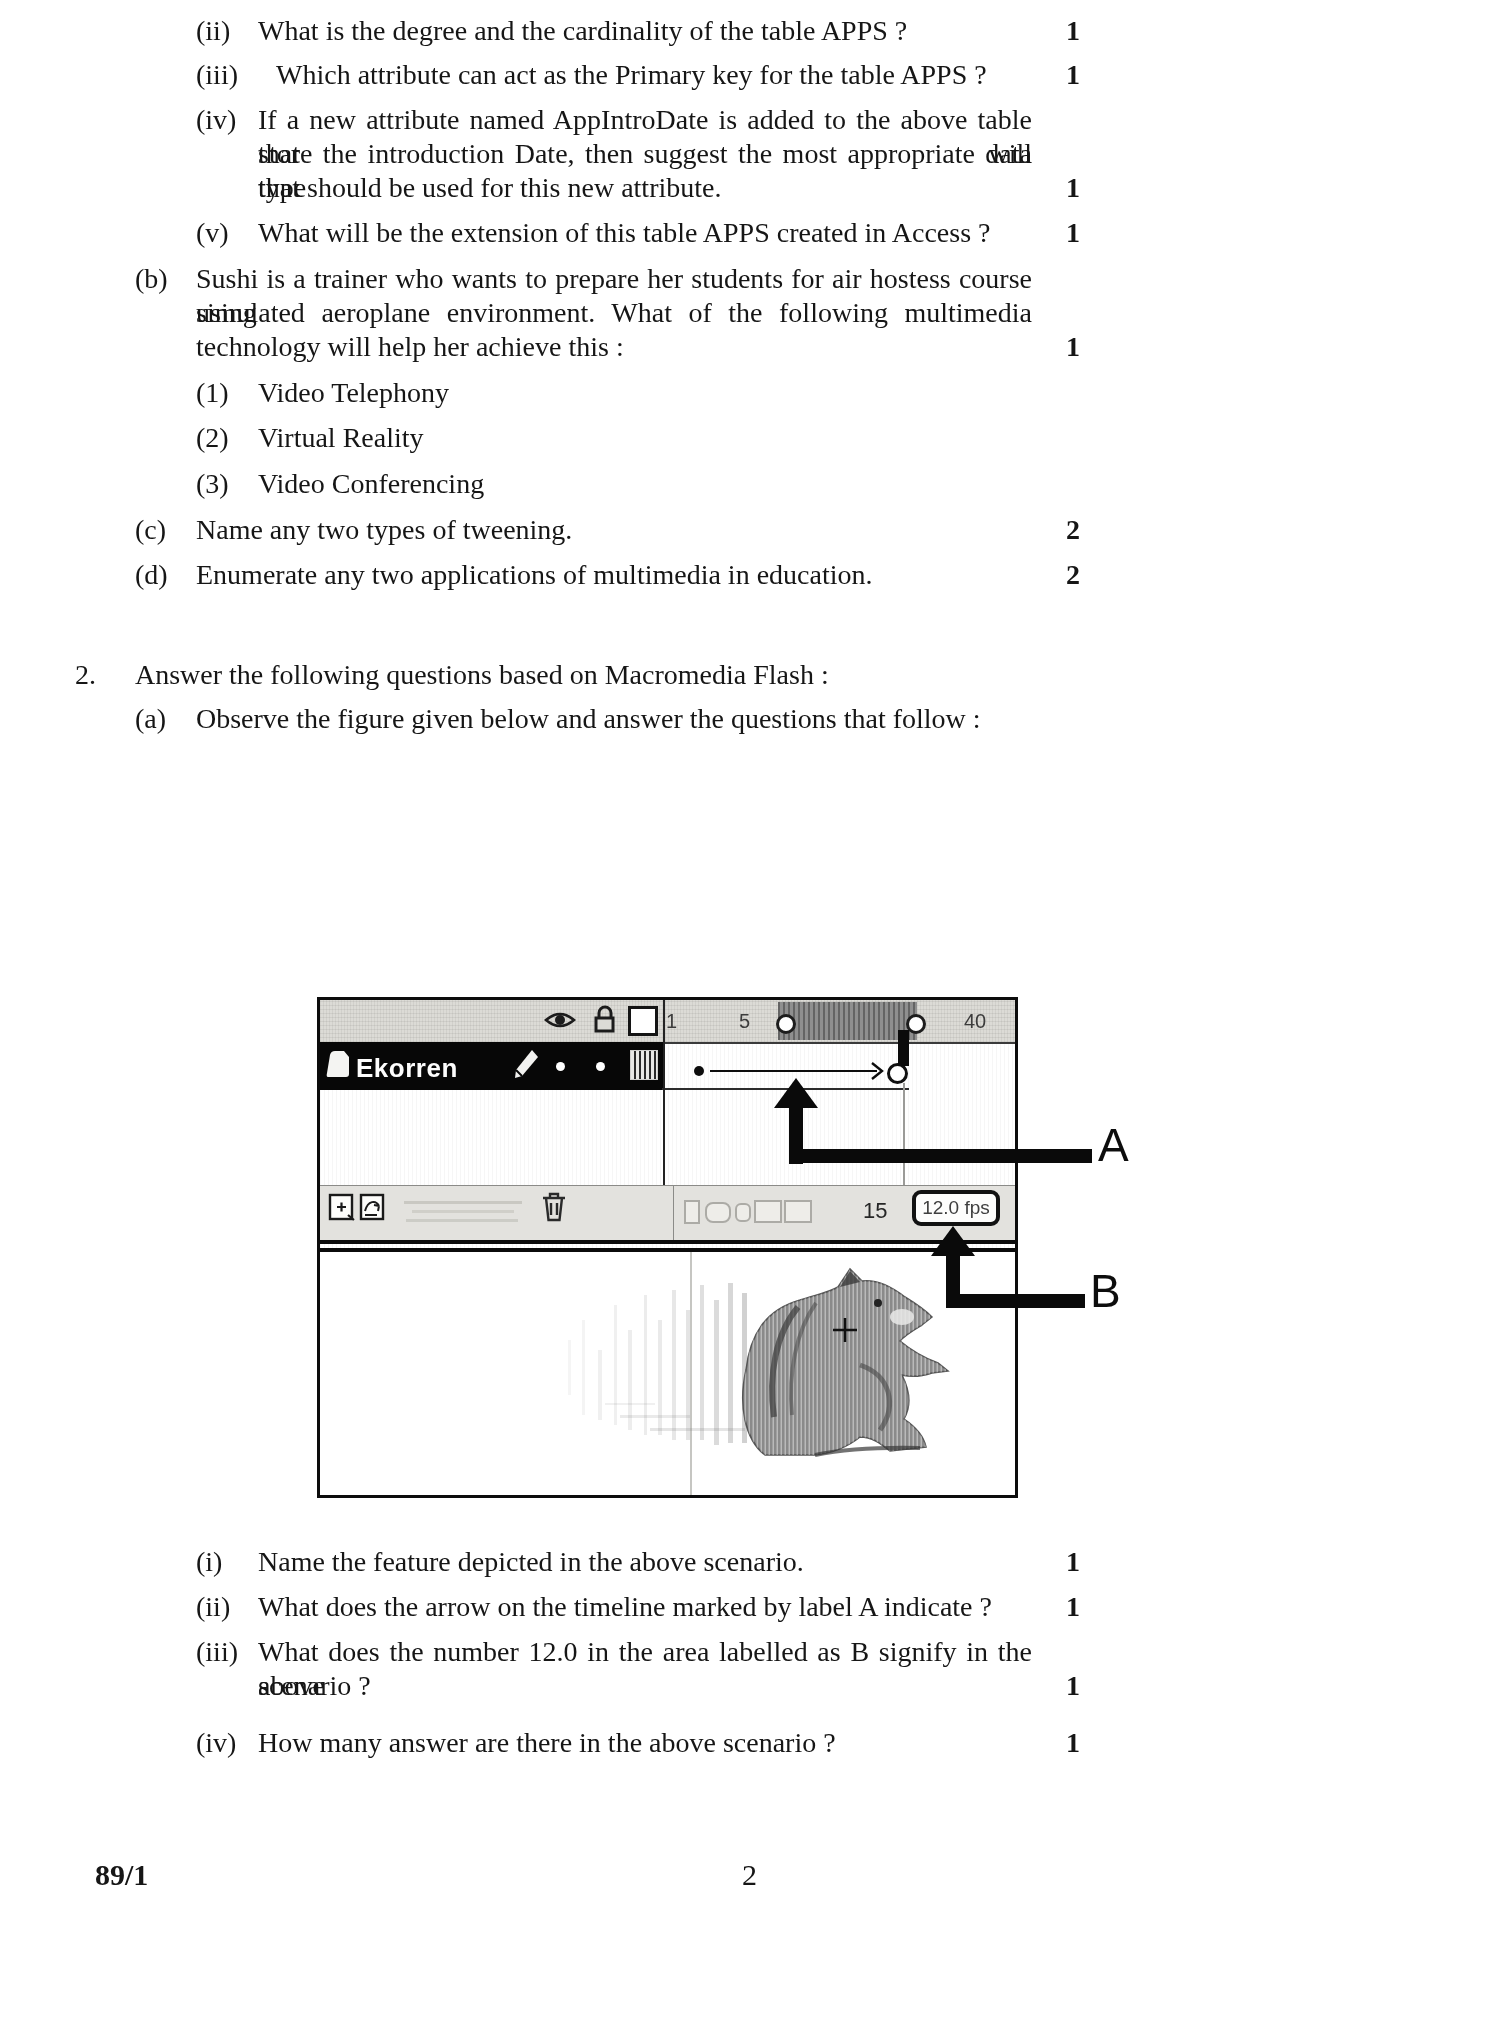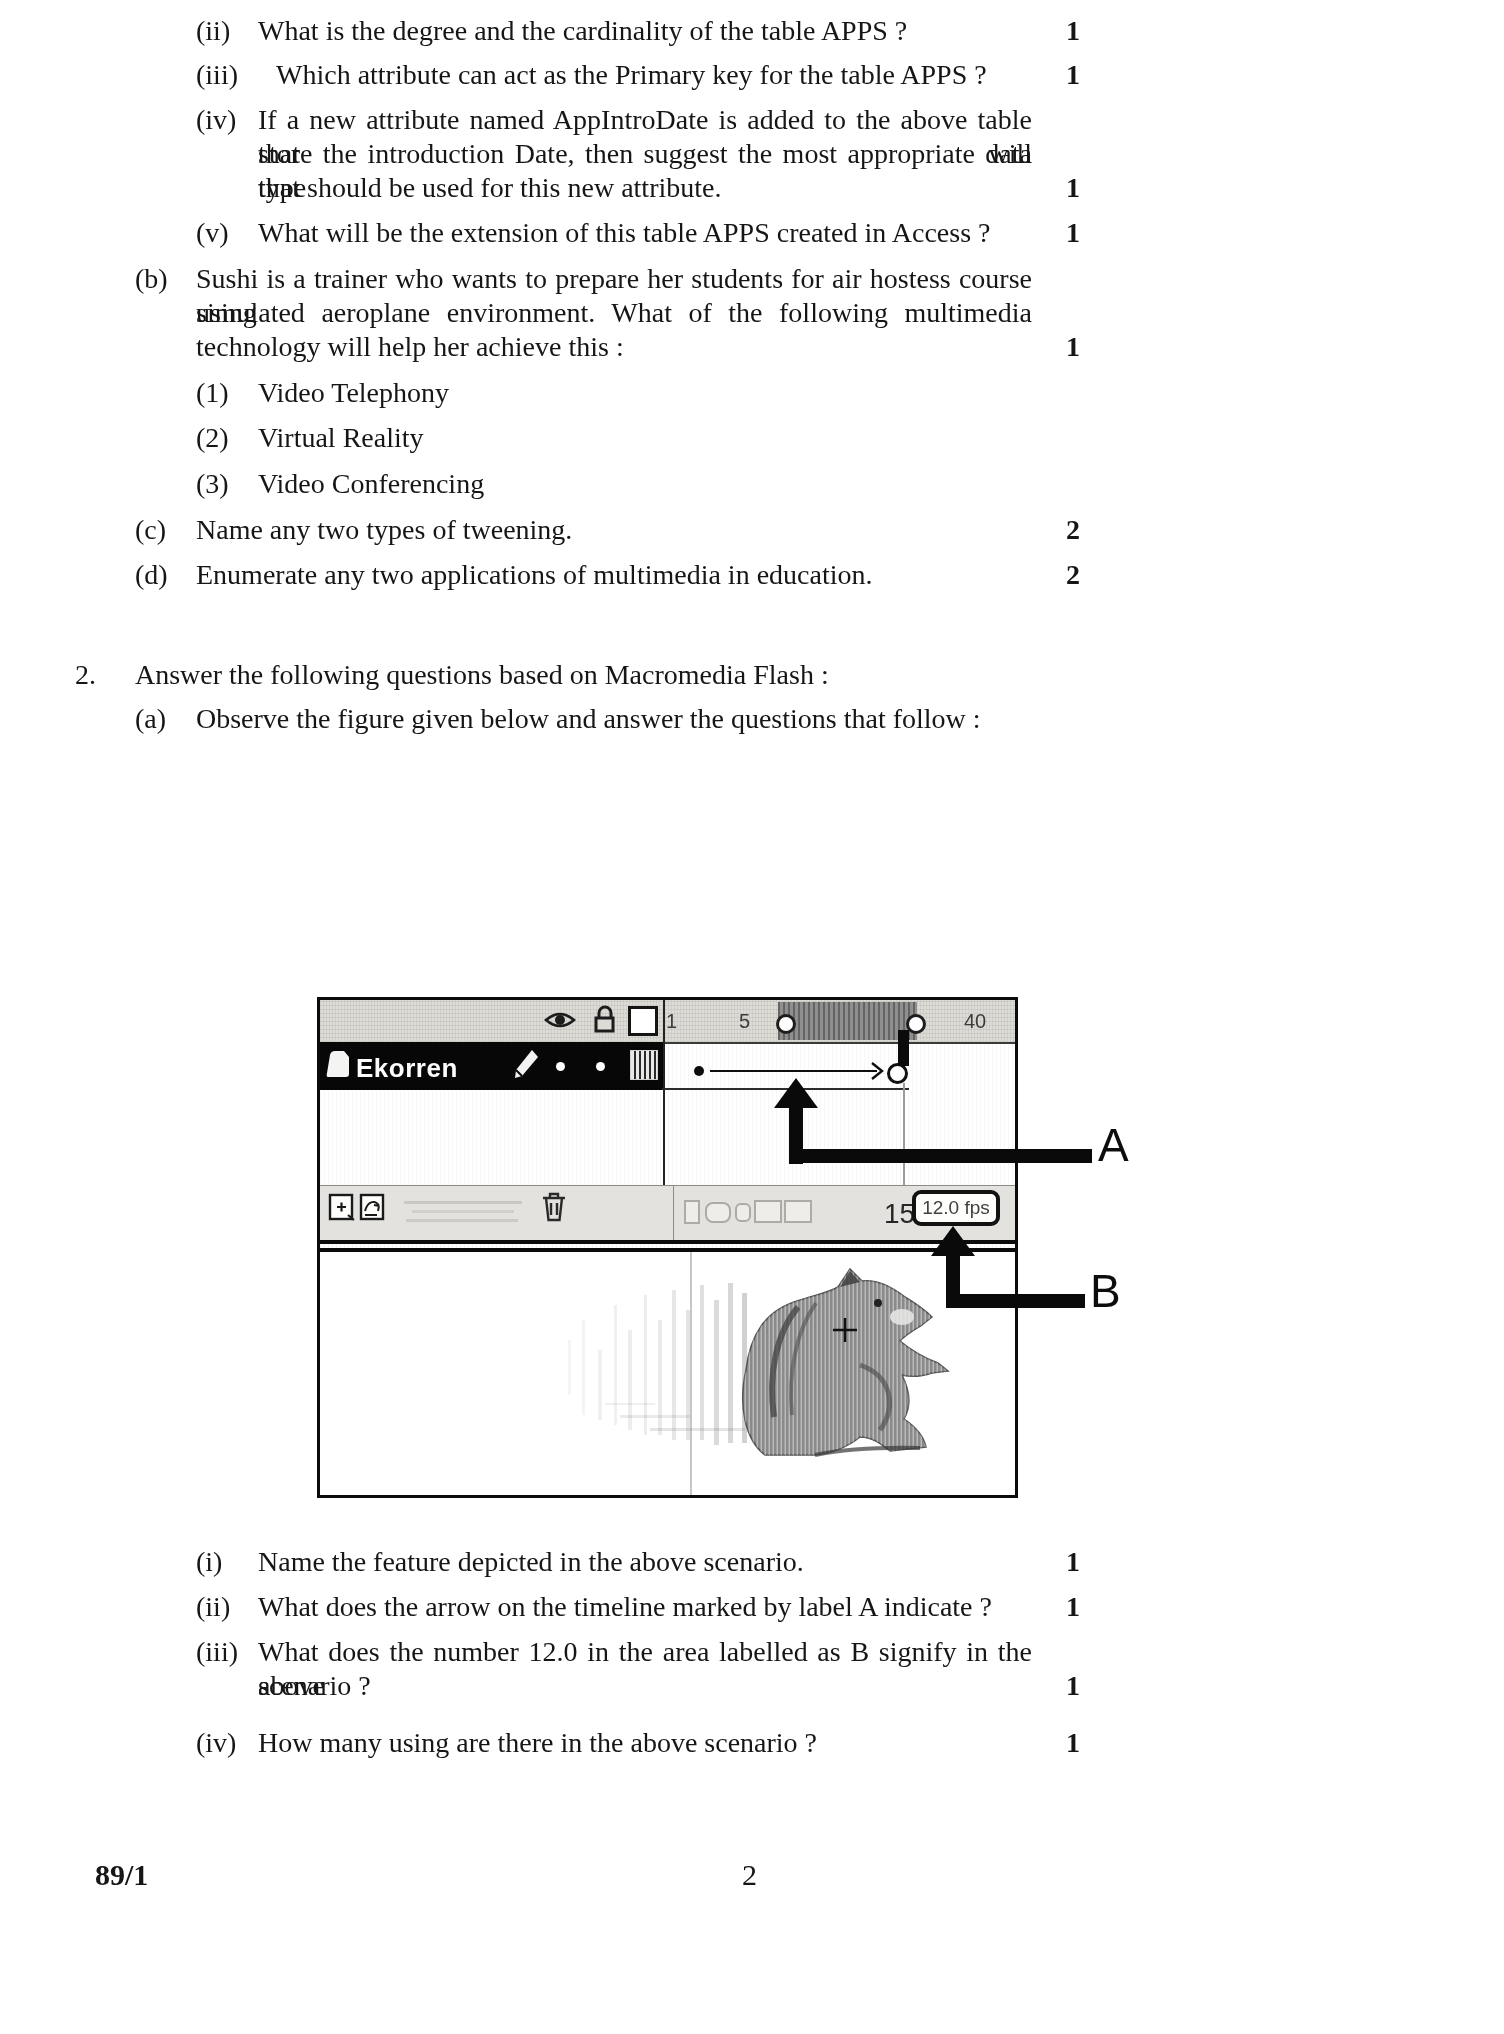--- a/index.html
+++ b/index.html
@@ -148,21 +148,21 @@
       <svg width="28" height="34" viewBox="0 0 28 34">
           <path d="M3 8 h22 M10 8 V4 h8 v4 M6 8 l2.5 22 h11 L22 8 M11 13 v12 M17 13 v12" fill="none" stroke="#2a2a2a" stroke-width="2.4"></path>
         </svg>
     </span>
     <div class="abs" style="left:353px;top:185px;width:1px;height:55px;background:#8b8b88;"></div>
     <div class="sicon" style="left:364px;top:200px;width:12px;height:20px;"></div>
     <div class="sicon" style="left:385px;top:202px;width:22px;height:17px;border-radius:8px;"></div>
     <div class="sicon" style="left:415px;top:203px;width:12px;height:15px;border-radius:6px;"></div>
     <div class="sicon" style="left:434px;top:200px;width:24px;height:19px;"></div>
     <div class="sicon" style="left:464px;top:200px;width:24px;height:19px;"></div>
-    <div class="abs uifont" style="left:564px;top:198px;font-size:28px;color:#262626">15</div>
+    <div class="abs uifont" style="left:543px;top:198px;font-size:22px;color:#262626">15</div>
     <div class="abs uifont" style="left:592px;top:190px;width:88px;height:36px;border:4px solid #121212;border-radius:9px;
          background:#fdfdfc;font-size:19px;color:#3f3f3f;display:flex;align-items:center;justify-content:center;box-sizing:border-box;">12.0 fps</div>
 
     <div class="abs" style="left:0;top:240px;width:695px;height:4px;background:#0b0b0b;"></div>
     <div class="abs" style="left:0;top:248px;width:695px;height:4px;background:#0b0b0b;"></div>
 
     <div class="abs" style="left:0;top:252px;width:695px;height:243px;background:#fff;"></div>
     <div class="abs" style="left:370px;top:252px;width:2px;height:243px;background:#c6c6c2;"></div>
 
     <span class="abs" style="left:240px;top:265px">
@@ -233,19 +233,19 @@
   <div class="t" style="left:196px;top:1590px">(ii)</div>
   <div class="t" style="left:258px;top:1590px">What does the arrow on the timeline marked by label A indicate ?</div>
   <div class="t mark" style="left:1020px;top:1590px">1</div>
 
   <div class="t" style="left:196px;top:1635px">(iii)</div>
   <div class="t just" style="left:258px;top:1635px;width:774px">What does the number 12.0 in the area labelled as B signify in the above</div>
   <div class="t" style="left:258px;top:1669px">scenario ?</div>
   <div class="t mark" style="left:1020px;top:1669px">1</div>
 
   <div class="t" style="left:196px;top:1726px">(iv)</div>
-  <div class="t" style="left:258px;top:1726px">How many using are there in the above scenario ?</div>
+  <div class="t" style="left:258px;top:1726px">How many answer are there in the above scenario ?</div>
   <div class="t mark" style="left:1020px;top:1726px">1</div>
 
   <div class="t" style="left:95px;top:1858px;font-weight:700;font-size:30px">89/1</div>
   <div class="t" style="left:742px;top:1858px;font-size:30px">2</div>
 
 </div>
 
 </body></html>

